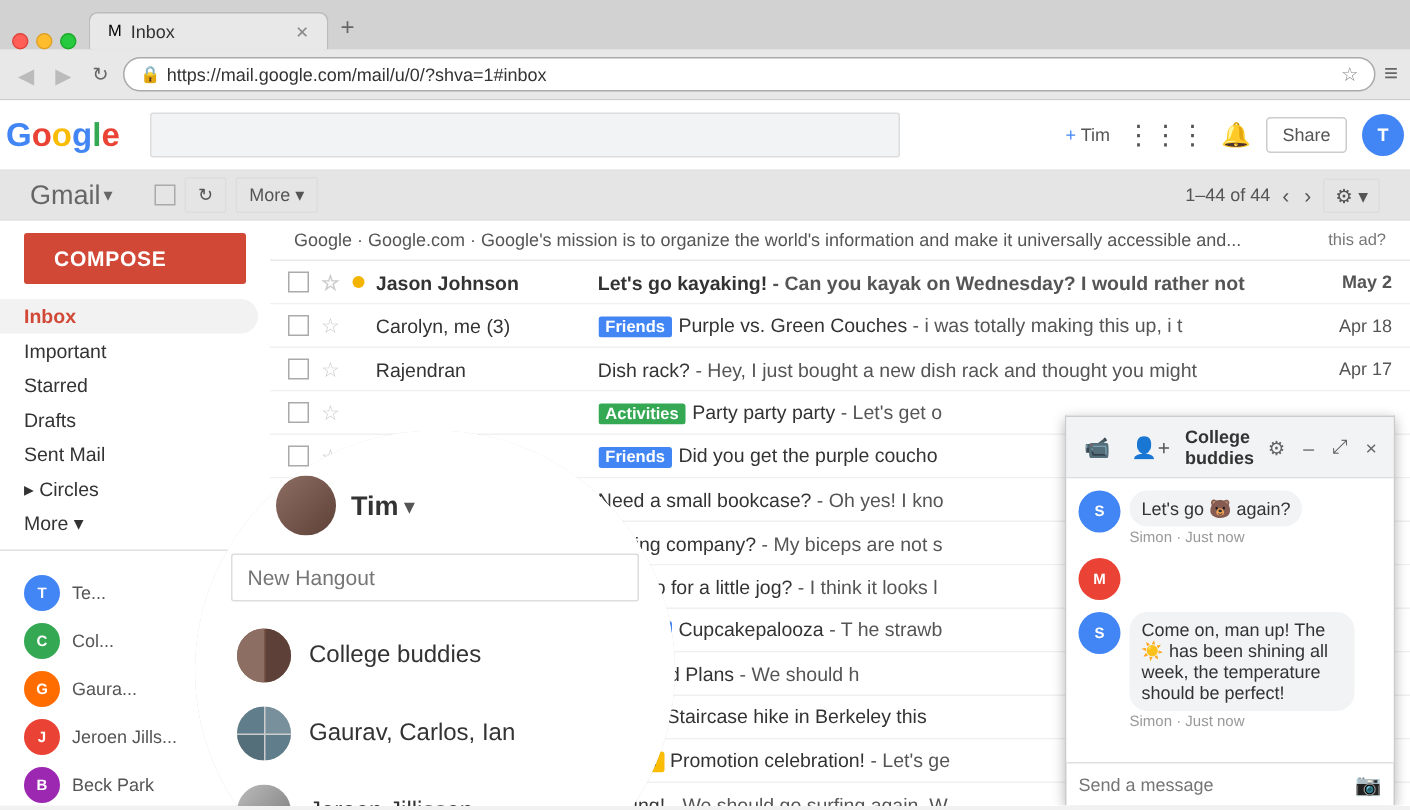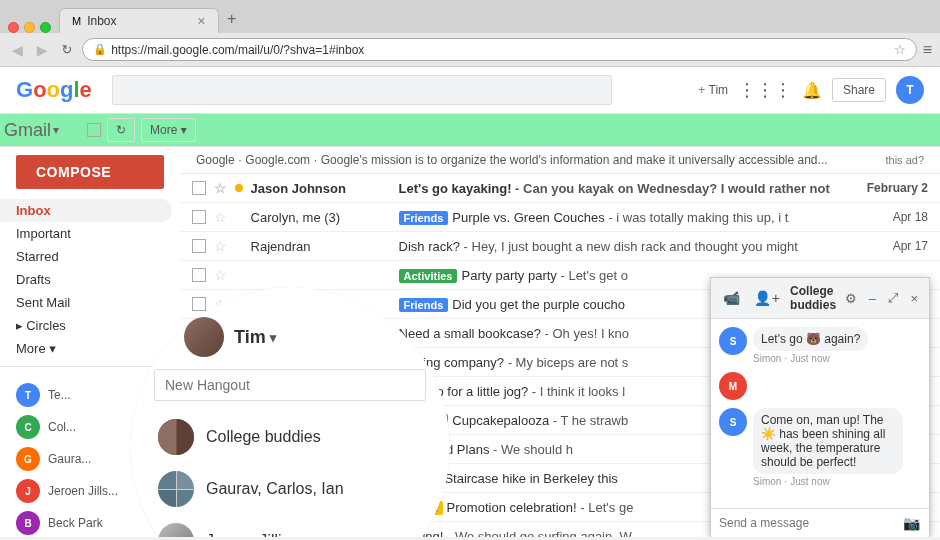--- a/index.html
+++ b/index.html
@@ -74,21 +74,21 @@
       display: flex;
       flex-direction: column;
       height: calc(540px - 70px);
       background: white;
     }
 
     
     .gmail-header {
       display: flex;
       align-items: center;
-      padding: 8px 16px;
+      padding: 8px 4px;
       border-bottom: 1px solid #e0e0e0;
       gap: 12px;
       background: white;
     }
     .google-logo {
       font-size: 22px;
       font-weight: bold;
       margin-right: 8px;
     }
     .logo-g { color: #4285f4; }
@@ -568,29 +568,35 @@
     <input class="search-bar" type="text" placeholder="" style="">
     <div class="header-right">
       <span class="header-plus-tim"><span class="header-plus">+</span> Tim</span>
       <span class="apps-icon">⋮⋮⋮</span>
       <span class="bell-icon">🔔</span>
       <button class="share-btn">Share</button>
       <button class="avatar-btn">T</button>
     </div>
   </div>
 
-  <div style="display:flex; align-items: center; border-bottom: 1px solid #e0e0e0; padding: 4px 4px; background:#86efac; gap: 8px;">
+  <div style="display:flex; align-items: center; border-bottom: 1px solid #e0e0e0; padding: 4px 20px; background:#e5e5e5; gap: 8px;">
     <div class="gmail-label">
       <span class="gmail-label-text">Gmail</span>
       <span class="gmail-label-arrow">▾</span>
     </div>
     <div style="margin-left: 20px; display:flex; align-items:center; gap:6px; flex:1;">
       <div class="toolbar-checkbox"></div>
       <button class="toolbar-btn">↻</button>
       <button class="toolbar-btn">More ▾</button>
+    </div>
+    <div class="toolbar-right">
+      <span>1–44 of 44</span>
+      <button class="page-nav-btn">‹</button>
+      <button class="page-nav-btn">›</button>
+      <button class="settings-btn">⚙ ▾</button>
     </div>
   </div>
 
   <div class="content-area">
 
     <div class="sidebar">
       <button class="compose-btn">COMPOSE</button>
       <div class="sidebar-item active">
           <span>Inbox</span>
         </div>
@@ -646,21 +652,21 @@
       </div>
 
       <div class="email-list">
 
         <div class="email-row unread">
           <div class="email-check"></div>
           <span class="email-star">☆</span>
           <div class="email-dot dot-yellow"></div>
           <span class="email-sender">Jason Johnson</span>
           <span class="email-body"><span class="subject">Let's go kayaking!</span> - Can you kayak on Wednesday? I would rather not</span>
-          <span class="email-date">February 2</span>
+          <span class="email-date">May 2</span>
         </div>
 
         <div class="email-row">
           <div class="email-check"></div>
           <span class="email-star">☆</span>
           <div style="width:8px; flex-shrink:0;"></div>
           <span class="email-sender">Carolyn, me (3)</span>
           <span class="email-body"><span class="email-tag tag-friends">Friends</span><span class="subject">Purple vs. Green Couches</span> - i was totally making this up, i t</span>
           <span class="email-date">Apr 18</span>
         </div>

